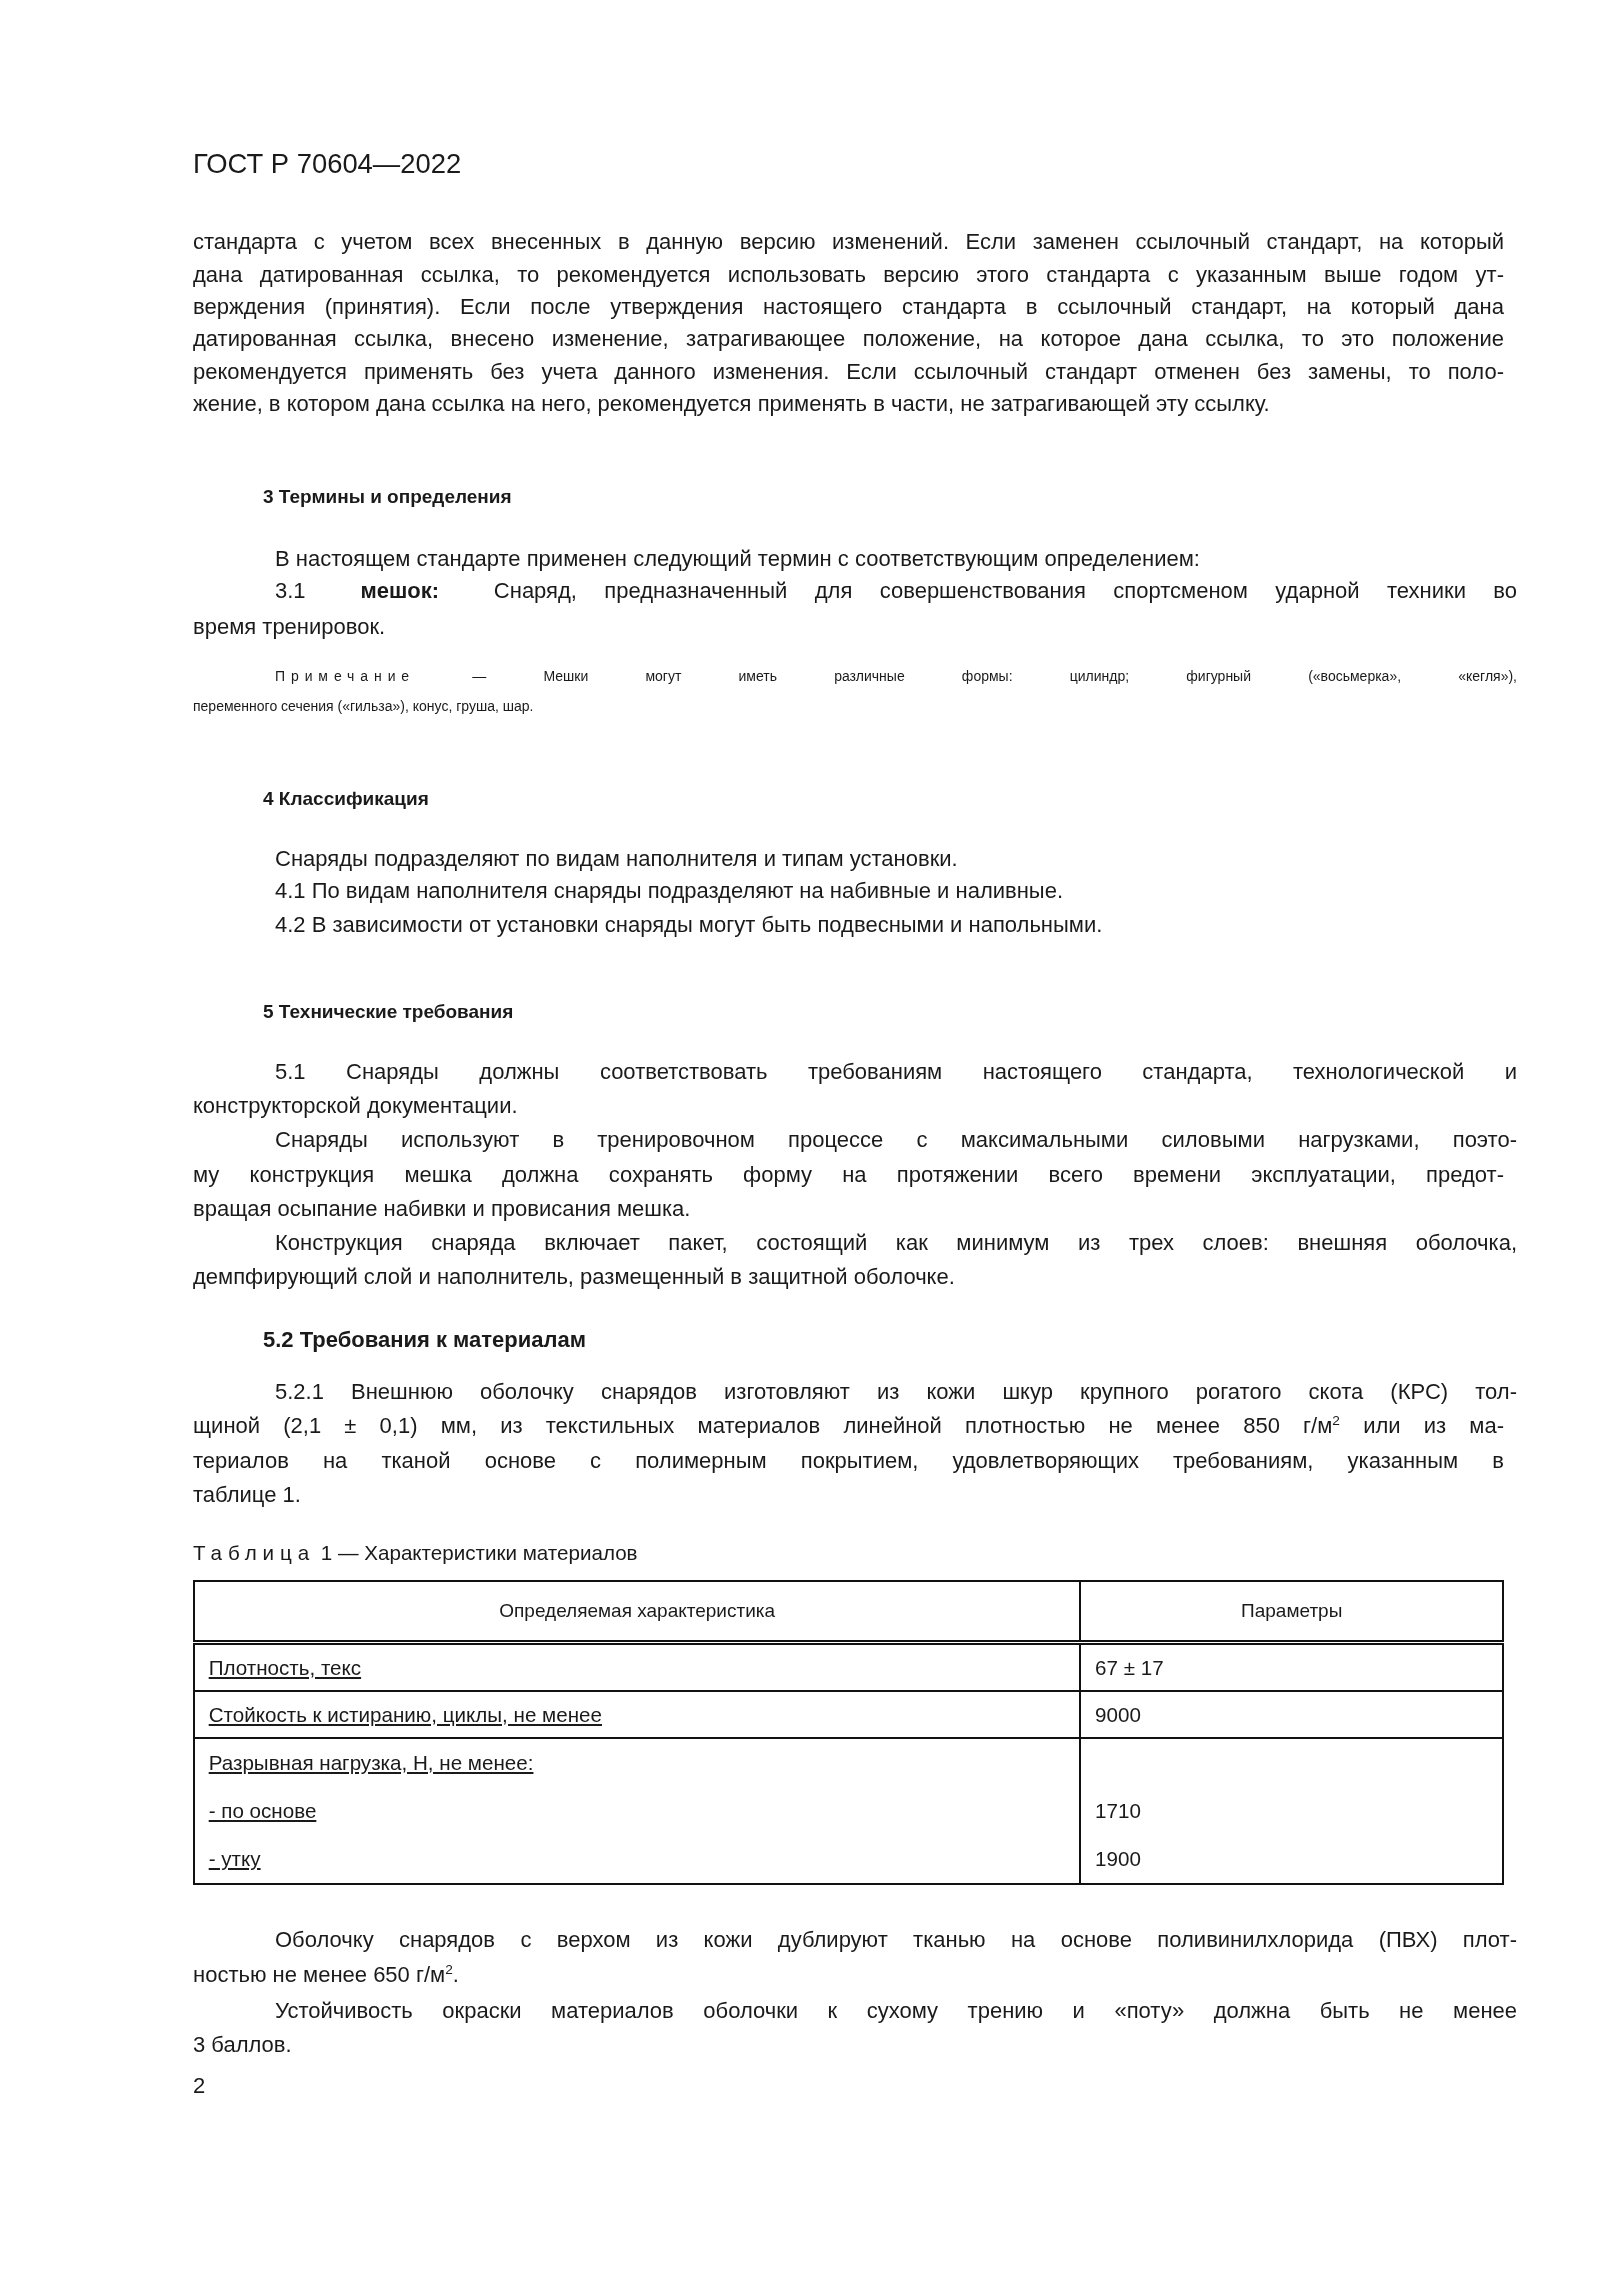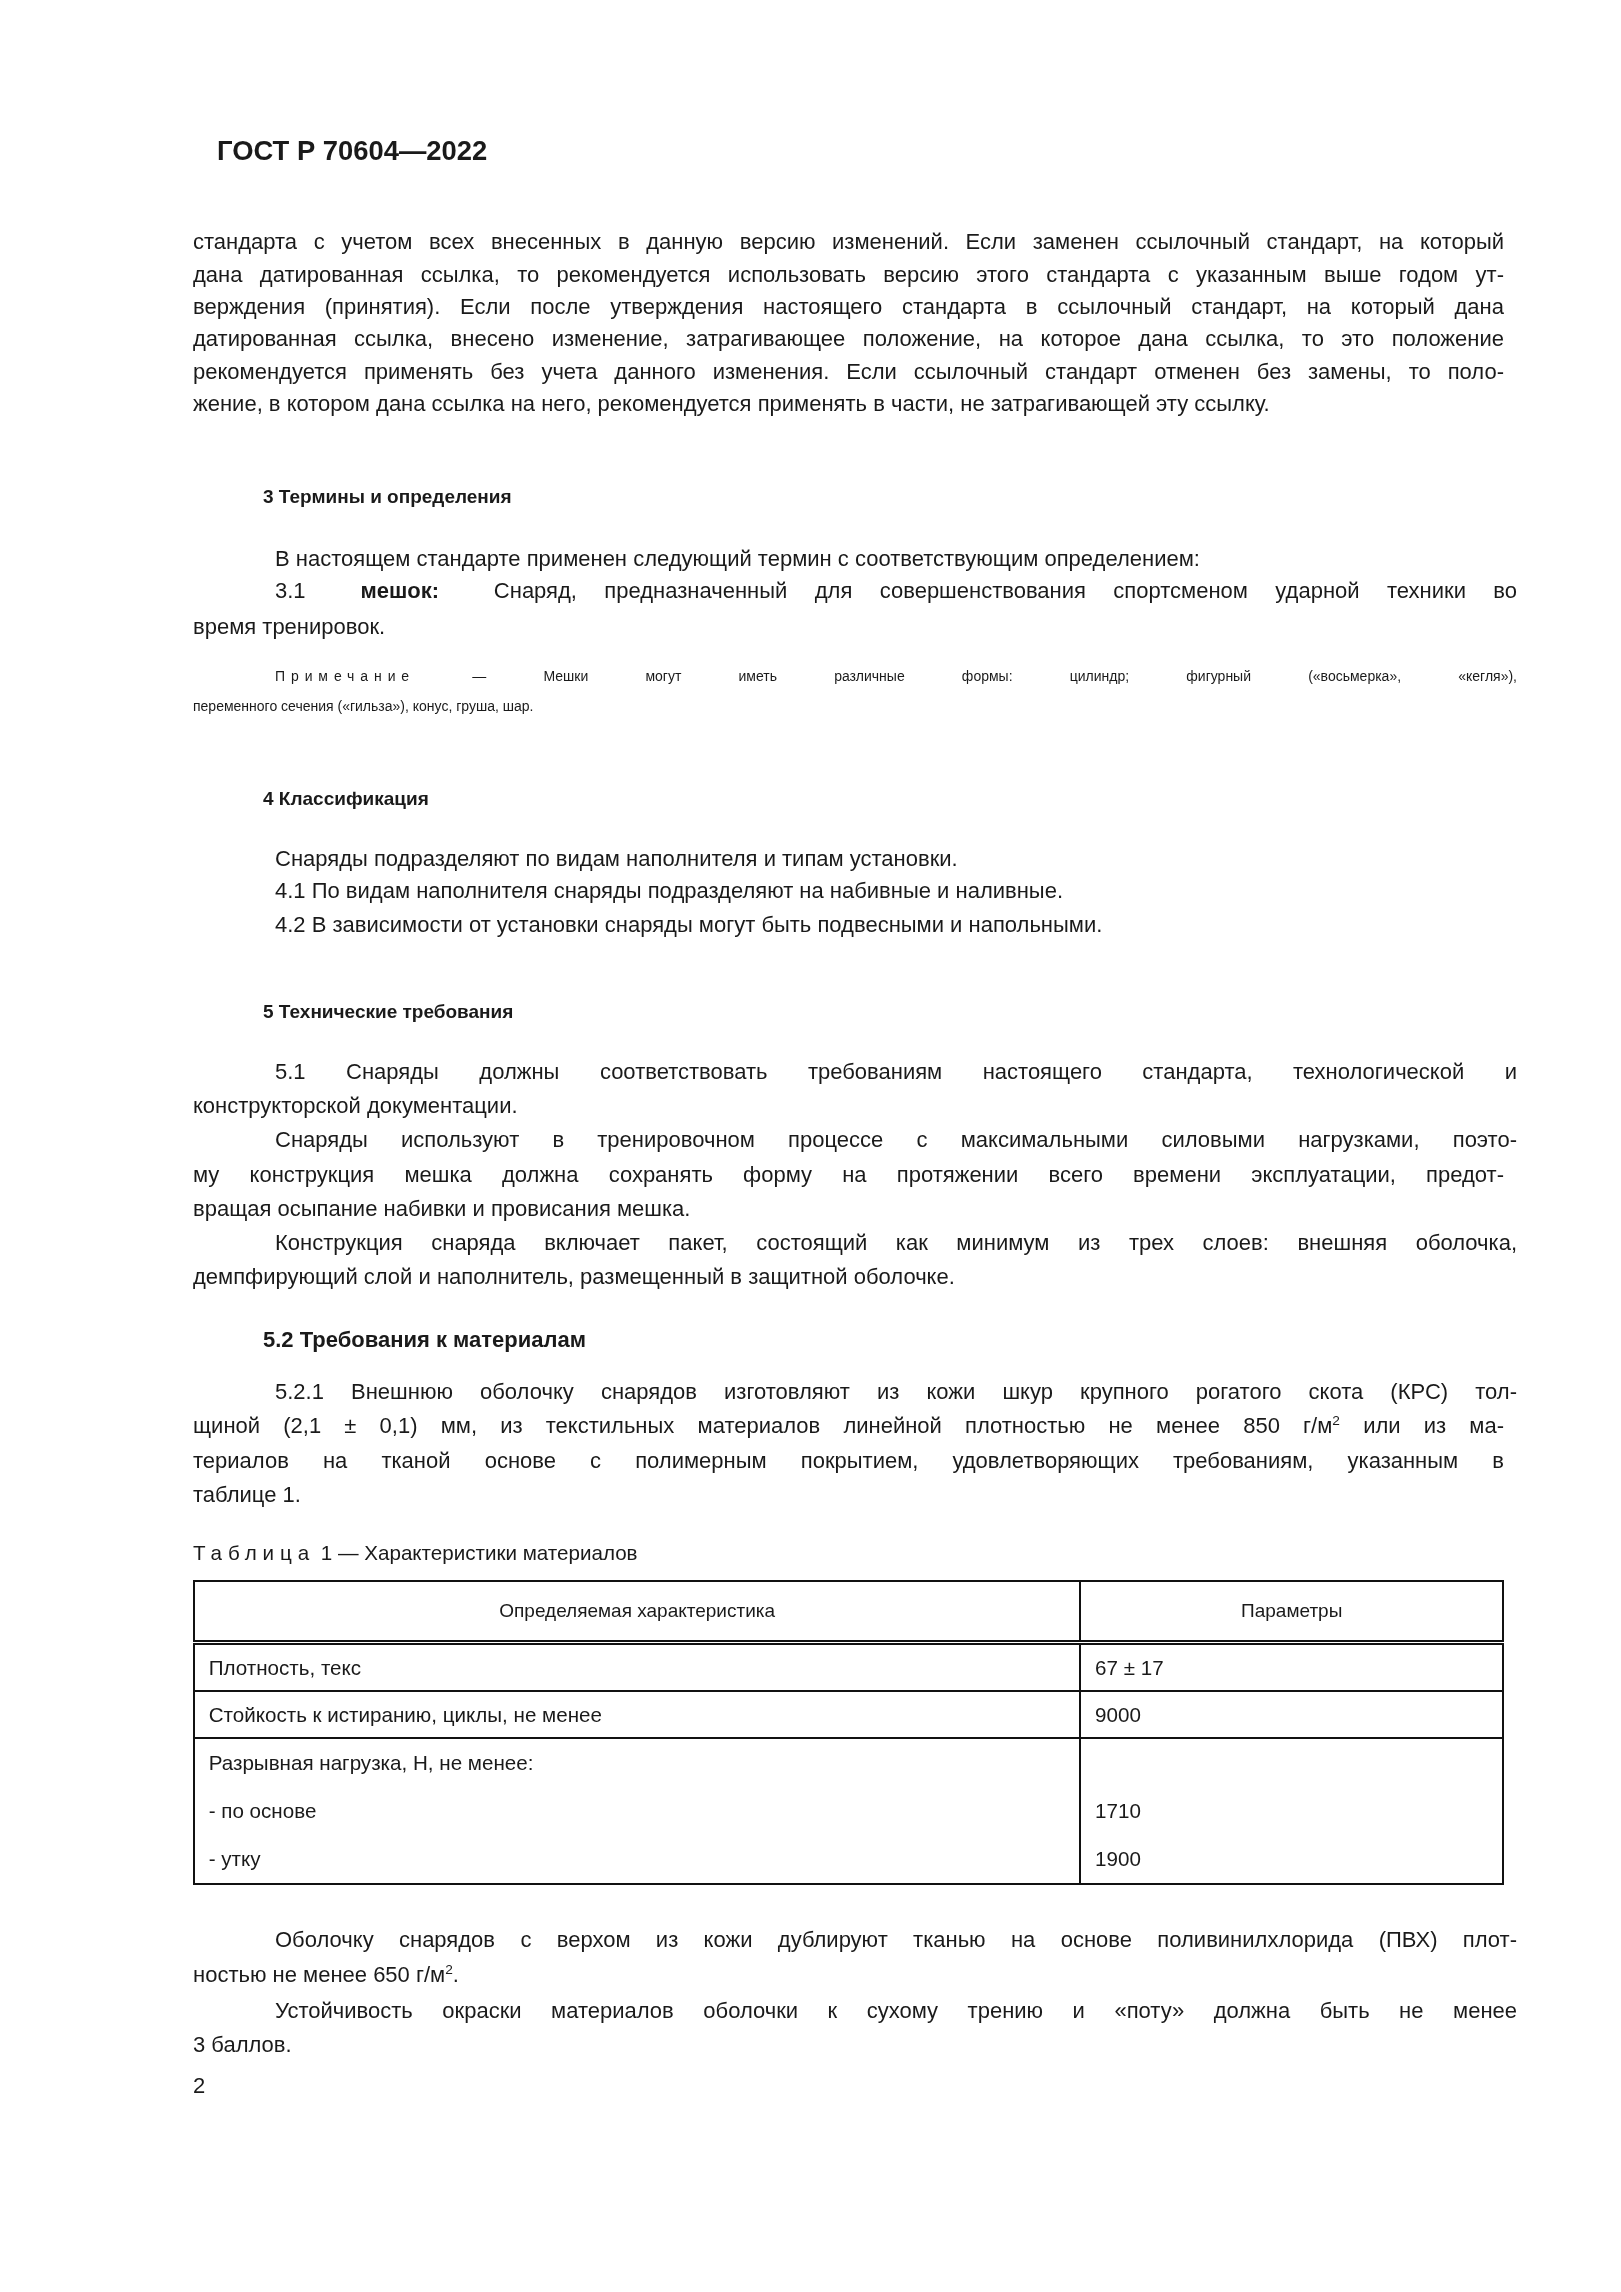--- a/index.html
+++ b/index.html
@@ -1,36 +1,36 @@
 <!DOCTYPE html>
 <html><head>
 <meta charset="utf-8">
 <style>
   html, body { margin: 0; padding: 0; background: #ffffff; }
   body { width: 1621px; height: 2293px; position: relative; overflow: hidden;
          font-family: "Liberation Sans", "DejaVu Sans", sans-serif; color: #1a1a1a; }
   .abs { position: absolute; white-space: nowrap; }
-  .doc-id { left: 193px; top: 136px; font-size: 27.4px; font-weight: bold; line-height: 29px; margin-left: 24px; }
+  .doc-id { left: 193px; top: 149px; font-size: 27.4px; font-weight: normal; line-height: 29px; }
   .line { position: absolute; left: 193px; width: 1311px; font-size: 22px; line-height: 29px;
           white-space: nowrap; }
   .just { text-align: justify; text-align-last: justify; }
   .ind { left: 263px; width: 1242px; margin-left: 12px; }
   .h1 { position: absolute; left: 263px; font-size: 19px; font-weight: bold; line-height: 33px; white-space: nowrap; }
   .h2 { position: absolute; left: 263px; font-size: 22px; font-weight: bold; line-height: 29px; white-space: nowrap; }
   .note { font-size: 14px; }
   .spaced { letter-spacing: 5.9px; text-align: right; }
   b { font-weight: bold; }
   sup { font-size: 13.7px; vertical-align: 7.8px; line-height: 0; }
   .caption { position: absolute; left: 193px; font-size: 20.6px; line-height: 27.4px; white-space: nowrap; }
   table.mat { position: absolute; left: 193px; top: 1580px; width: 1311px; border-collapse: collapse;
               font-size: 20.6px; }
   table.mat td, table.mat th { border: 2px solid #111; padding: 0 13.7px; font-weight: normal; }
   table.mat th { height: 58px; text-align: center; font-size: 19px; }
   table.mat thead tr { border-bottom: 5.9px double #111; }
-  table.mat td.c1 { width: 857px; }
+  table.mat td.c1 { width: 857px; text-decoration: underline; }
   table.mat tr.r td { height: 45px; }
   table.mat td.multi { vertical-align: top; padding-top: 0; padding-bottom: 0; }
   .cell-line { height: 48px; line-height: 48px; white-space: nowrap; }
   .page-no { left: 193px; top: 2072px; font-size: 22px; line-height: 27.4px; }
 </style>
 </head>
 <body>
 
 <div class="abs doc-id">ГОСТ Р 70604—2022</div>
 

